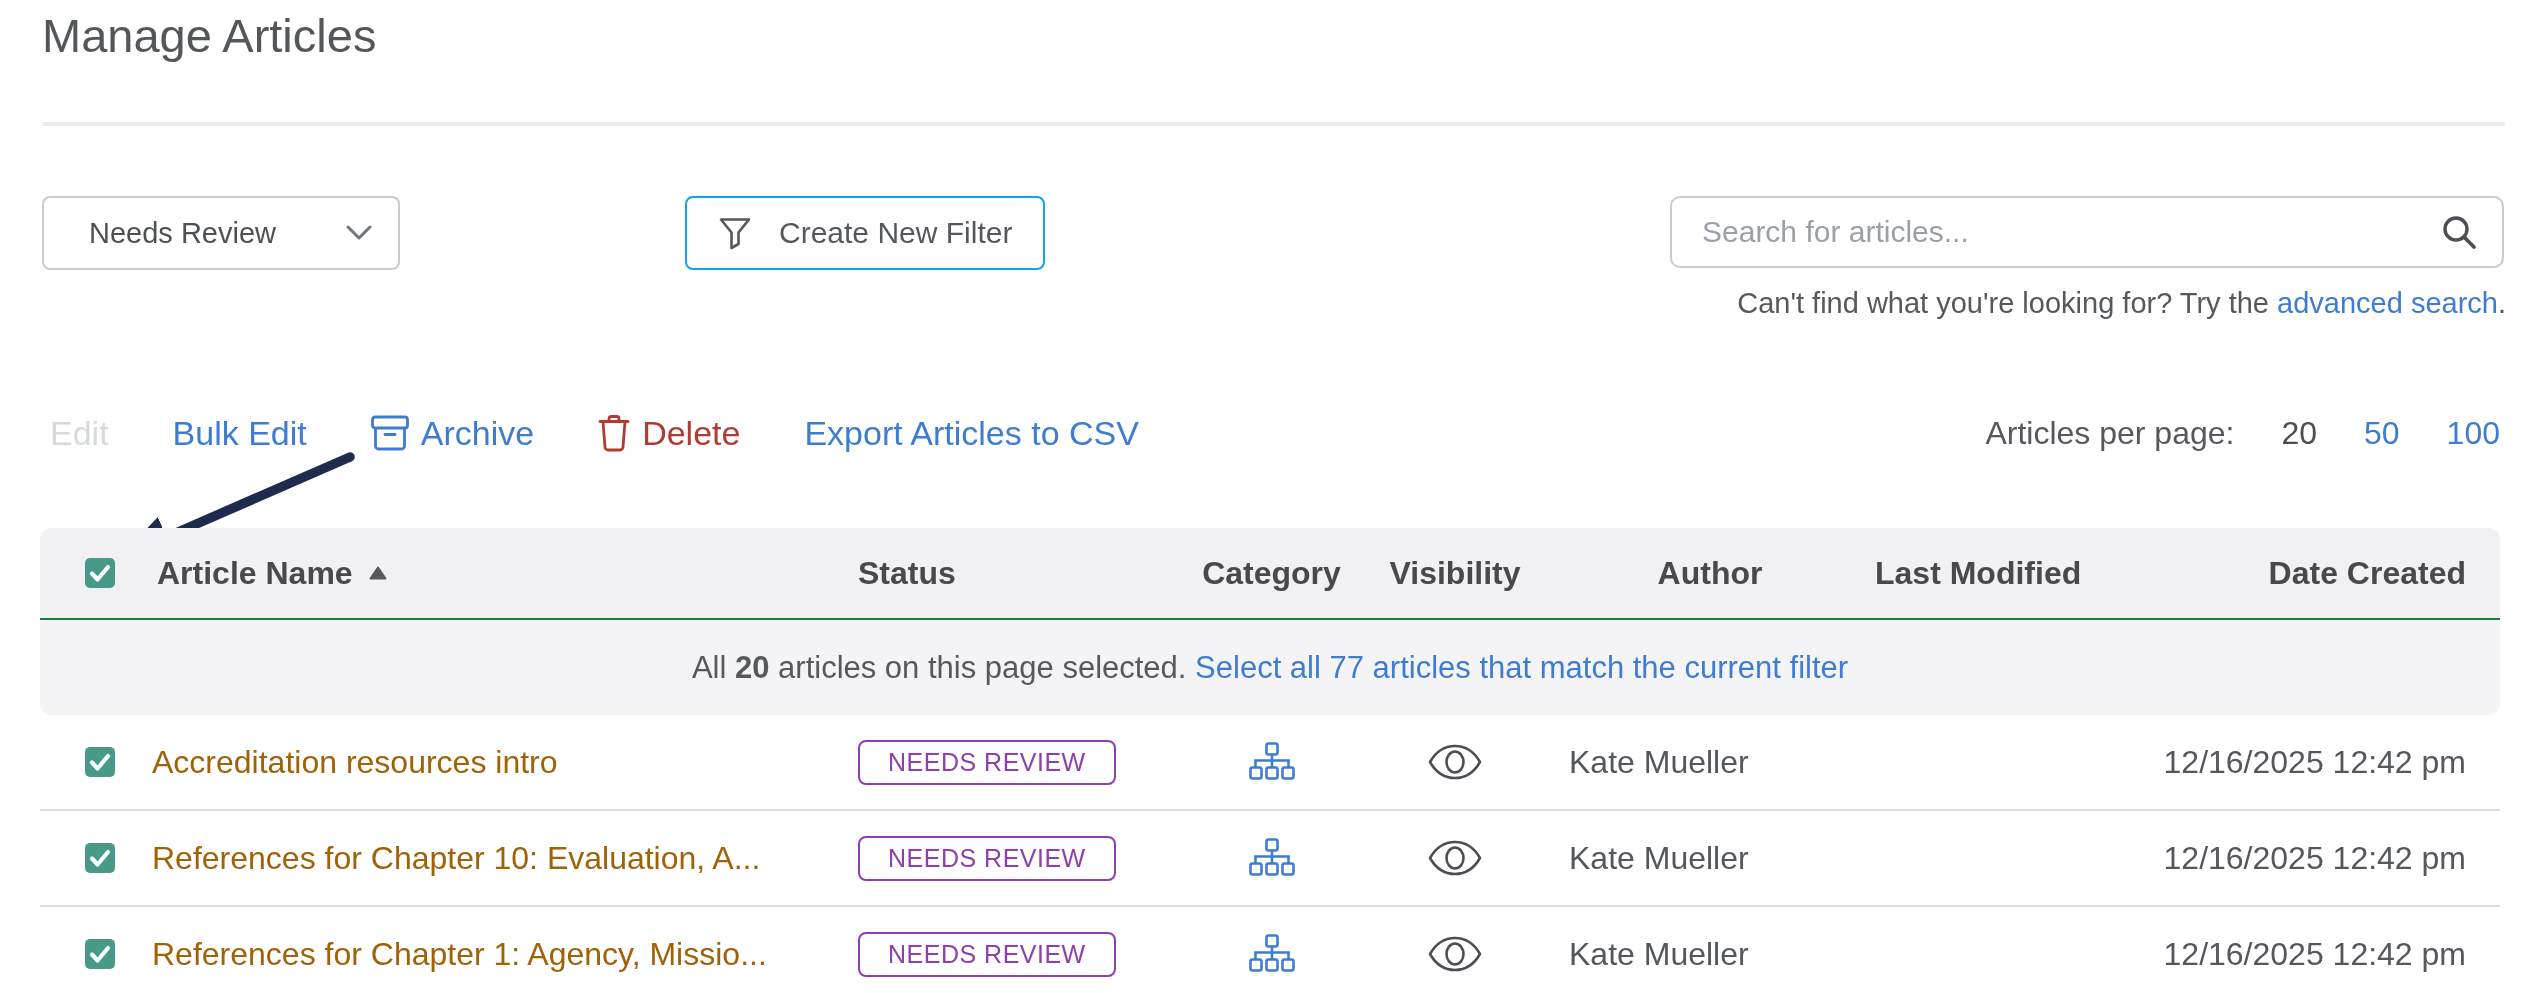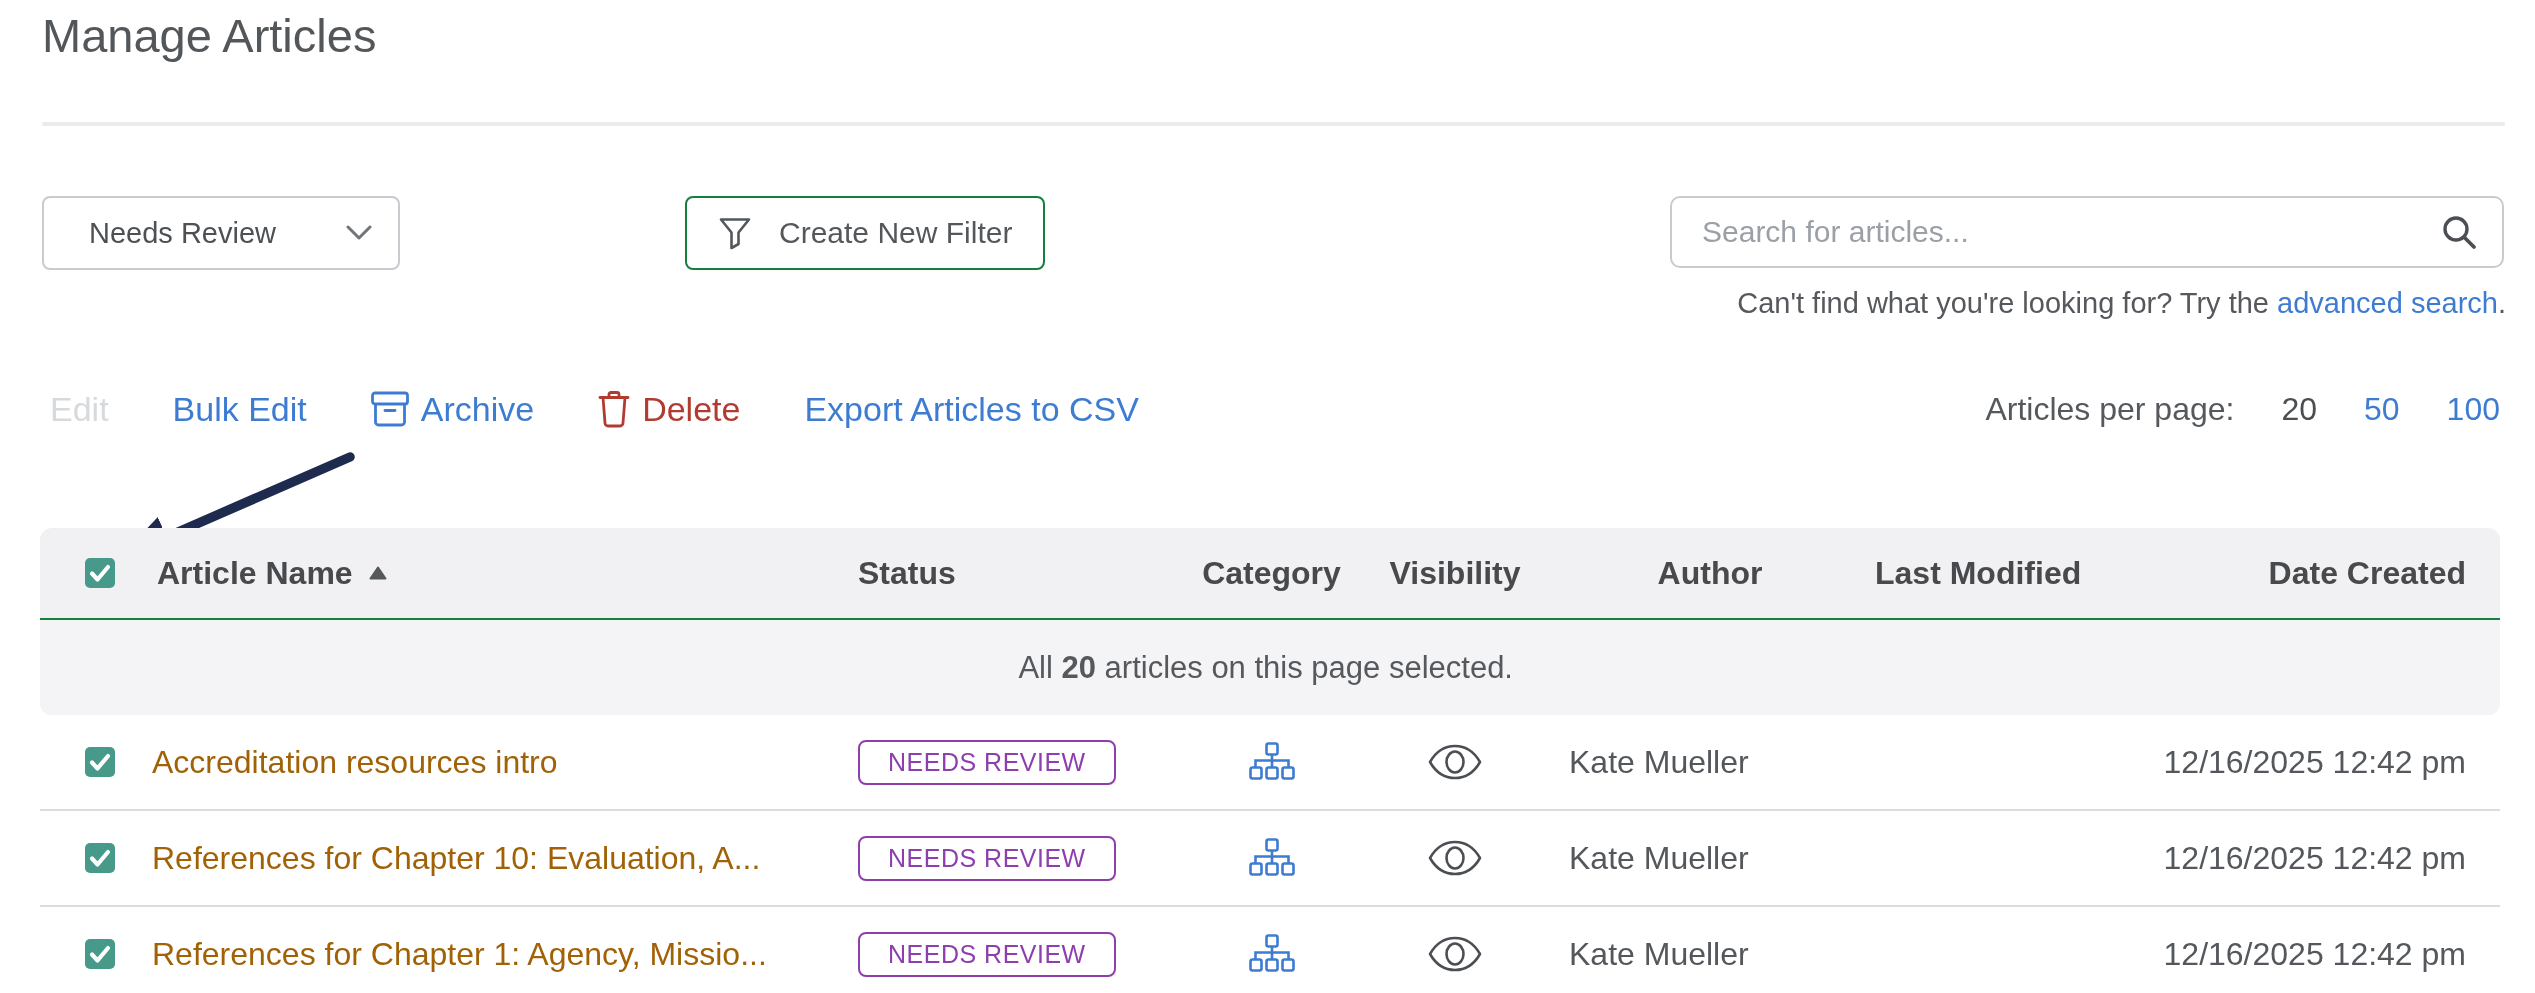--- a/index.html
+++ b/index.html
@@ -13,35 +13,35 @@
   .title-divider{left:42px;top:122px;width:2463px;height:4px;background:#ebebec;border-radius:2px;}
   
   .filter-dropdown{
     left:42px;top:196px;width:358px;height:74px;box-sizing:border-box;
     border:2px solid #c8cbcf;border-radius:8px;background:#fff;cursor:pointer;
     display:flex;align-items:center;justify-content:space-between;
     padding:0 26px 0 45px;font-size:29px;color:#4d5154;
   }
   .create-filter-btn{
     left:685px;top:196px;width:360px;height:74px;box-sizing:border-box;
-    border:2px solid #15803d;border-radius:8px;background:#fff;cursor:pointer;
+    border:2px solid #0ea5e9;border-radius:8px;background:#fff;cursor:pointer;
     display:flex;align-items:center;gap:26px;padding:0 0 0 30px;
     font-size:30px;color:#54585c;font-family:inherit;
   }
   .search-wrap{left:1670px;top:196px;width:834px;height:72px;}
   .search-input{
     width:100%;height:100%;box-sizing:border-box;border:2px solid #c8cbcf;border-radius:10px;
     padding:0 86px 0 30px;font-size:30px;color:#54585c;font-family:inherit;outline:none;
   }
   .search-input::placeholder{color:#9aa0a6;opacity:1;}
   .search-icon{position:absolute;right:26px;top:17px;cursor:pointer;}
   .search-hint{top:287px;right:29px;font-size:29px;color:#55585c;white-space:nowrap;}
   .link{color:#3e7cd2;text-decoration:none;cursor:pointer;}
   
-  .toolbar{left:42px;top:386px;right:35px;height:46px;display:flex;align-items:center;column-gap:64px;font-size:34px;white-space:nowrap;}
+  .toolbar{left:42px;top:410px;right:35px;height:46px;display:flex;align-items:center;column-gap:64px;font-size:34px;white-space:nowrap;}
   .tb-edit{color:#d7dadd;margin-left:8px;}
   .tb-group{display:flex;align-items:center;gap:12px;cursor:pointer;}
   .tb-danger{color:#b23b31;}
   .per-page{margin-left:auto;display:flex;align-items:center;gap:47px;font-size:32px;color:#55585c;}
   .pp-current{color:#4b4f52;cursor:pointer;}
   .pp-link{color:#3e7cd2;cursor:pointer;}
   
   .annotation-arrow{left:78px;top:435px;pointer-events:none;}
   
   .articles-table{left:40px;top:528px;width:2460px;}
@@ -173,21 +173,21 @@
         </span>
       </div>
       <div class="th th-plain">Status</div>
       <div class="th th-center">Category</div>
       <div class="th th-center">Visibility</div>
       <div class="th th-center">Author</div>
       <div class="th th-plain">Last Modified</div>
       <div class="th th-right">Date Created</div>
     </div>
     <div class="selection-banner">
-      <span>All </span><b>20</b><span> articles on this page selected. </span>
+      <span>All </span><b>20</b><span> articles on this page selected. </span><span class="link">Select all 77 articles that match the current filter</span>
     </div>
   </div>
   <div id="table-body">
   <div class="grid trow">
     <div class="c-check">
       <span class="checkbox">
         <span>
           <svg width="30" height="30" viewBox="0 0 30 30">
                 <path d="M7 15.5 L12.5 21.5 L23 9" fill="none" stroke="#fff" stroke-width="4.2" stroke-linecap="round" stroke-linejoin="round"></path>
               </svg>

